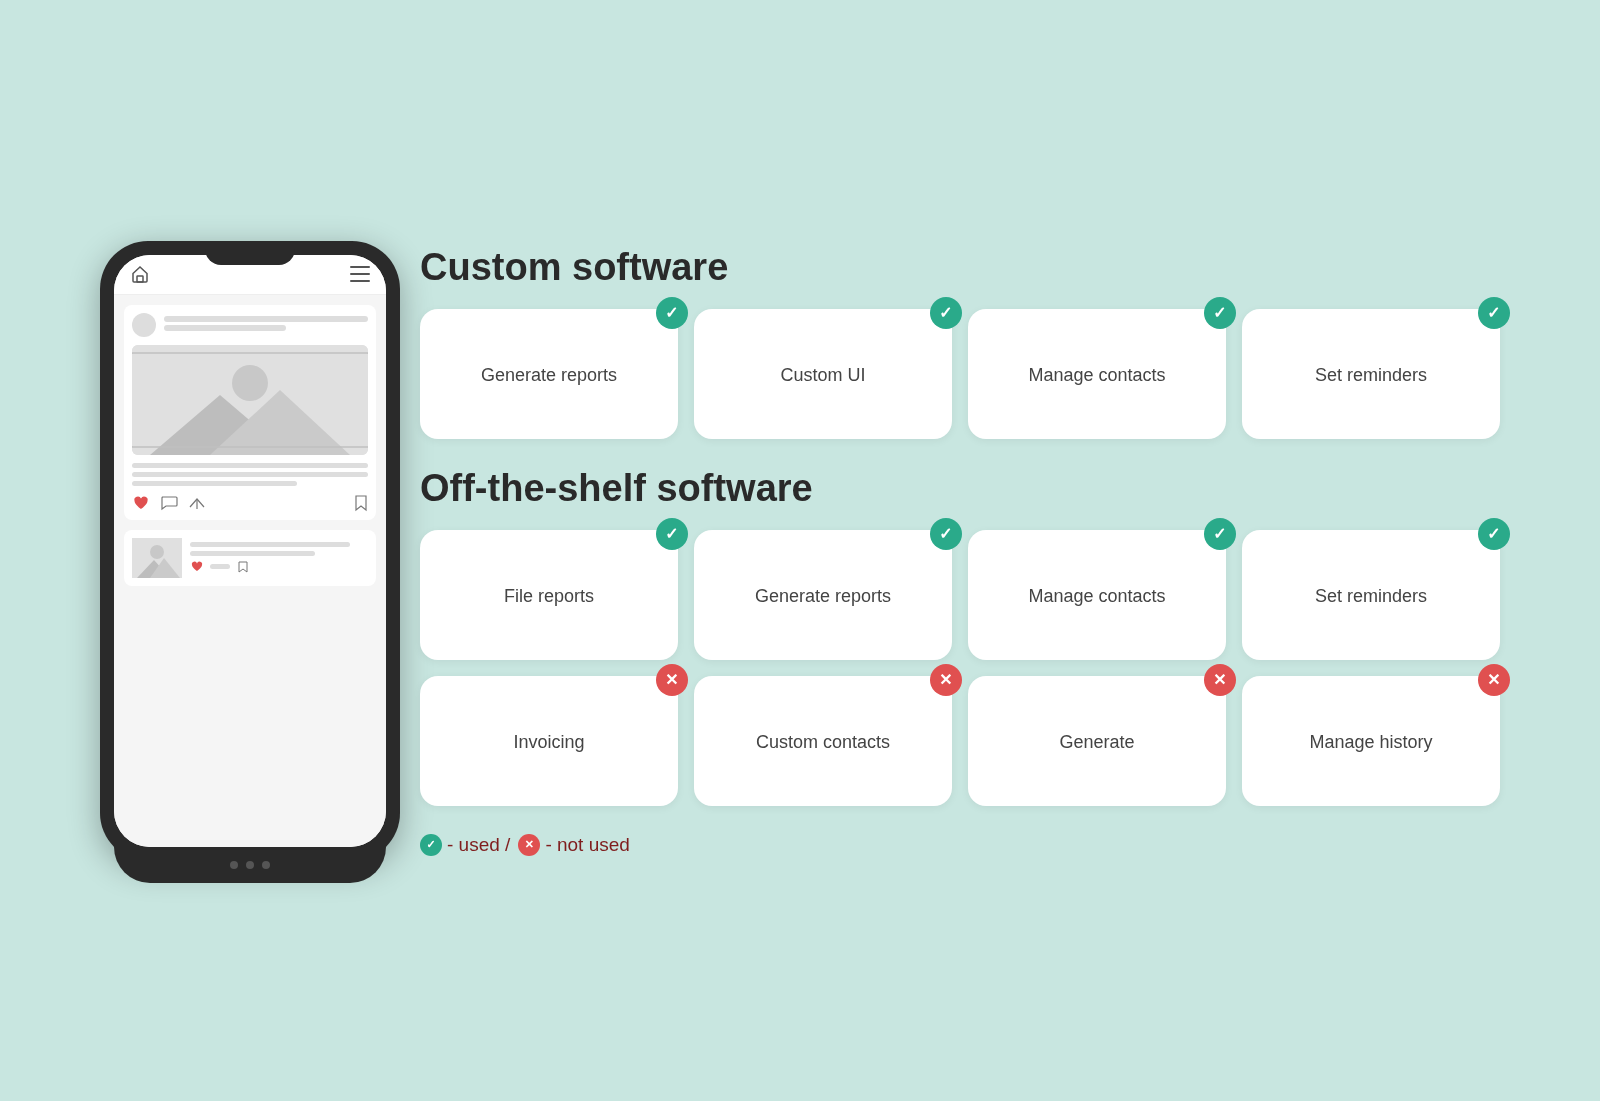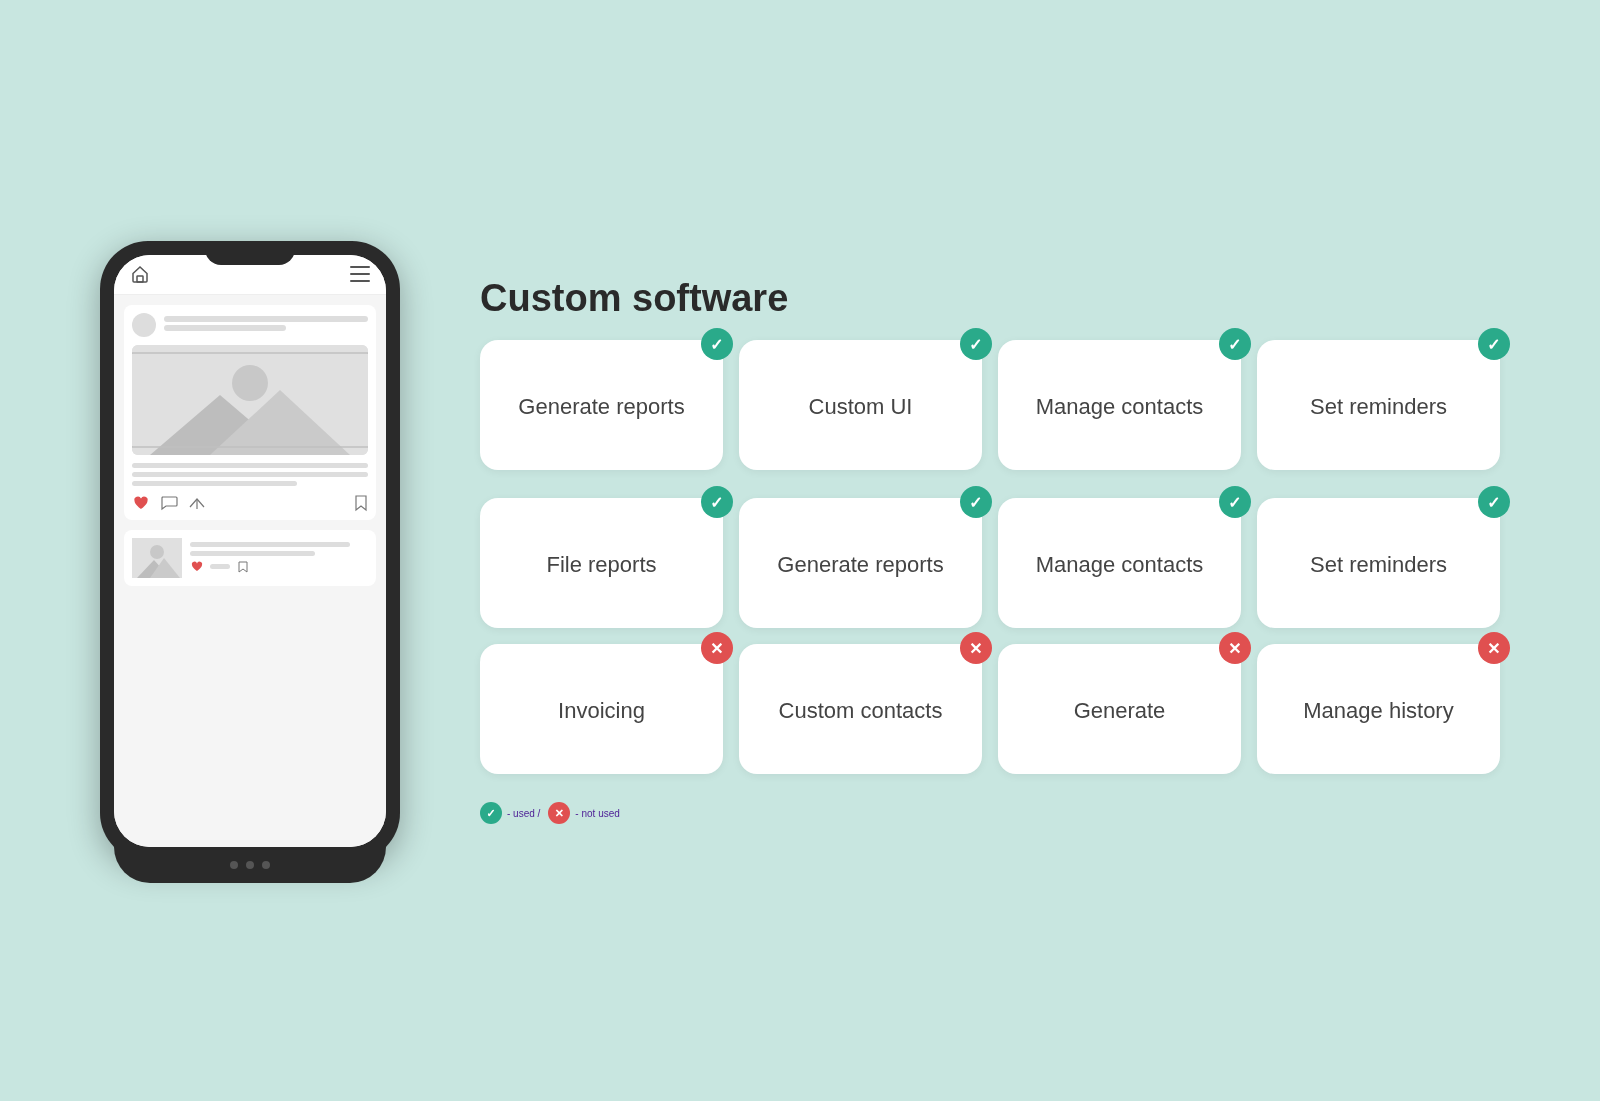--- a/index.html
+++ b/index.html
@@ -12,21 +12,20 @@
       overflow: hidden;
       display: flex;
       align-items: center;
       justify-content: center;
     }
 
     .page-container {
       display: flex;
       align-items: center;
       width: 1400px;
-      gap: 60px;
     }
 
     
     .phone-wrapper {
       flex-shrink: 0;
       width: 320px;
     }
 
     .phone {
       width: 300px;
@@ -237,21 +236,21 @@
       padding: 24px 16px 20px;
       position: relative;
       display: flex;
       align-items: center;
       justify-content: center;
       min-height: 130px;
       box-shadow: 0 2px 8px rgba(0,0,0,0.06);
     }
 
     .feature-card-label {
-      font-size: 22px;
+      font-size: 18px;
       font-weight: 500;
       color: #444;
       text-align: center;
       line-height: 1.3;
     }
 
     .badge {
       position: absolute;
       top: -12px;
       right: -10px;
@@ -294,22 +293,22 @@
       border-radius: 50%;
       display: flex;
       align-items: center;
       justify-content: center;
       font-size: 11px;
       color: #fff;
       font-weight: 700;
     }
 
     .legend-text {
-      font-size: 10px;
-      color: #4c1d95;
+      font-size: 19px;
+      color: #7f1d1d;
     }
   </style>
 </head>
 <body>
 
 <div class="page-container">
 
   <div class="phone-wrapper">
     <div class="phone">
       <div class="phone-notch"></div>
@@ -436,20 +435,21 @@
           </div>
           <div class="feature-card">
             <div class="badge badge-check">✓</div>
             <span class="feature-card-label">Set
 reminders</span>
           </div>
         </div>
     </div>
 
     <div class="section">
+      <h2 class="section-title">Off-the-shelf software</h2>
       <div class="cards-grid" id="offshelf-grid">
           <div class="feature-card">
             <div class="badge badge-check">✓</div>
             <span class="feature-card-label">File
 reports</span>
           </div>
           <div class="feature-card">
             <div class="badge badge-check">✓</div>
             <span class="feature-card-label">Generate
 reports</span>

